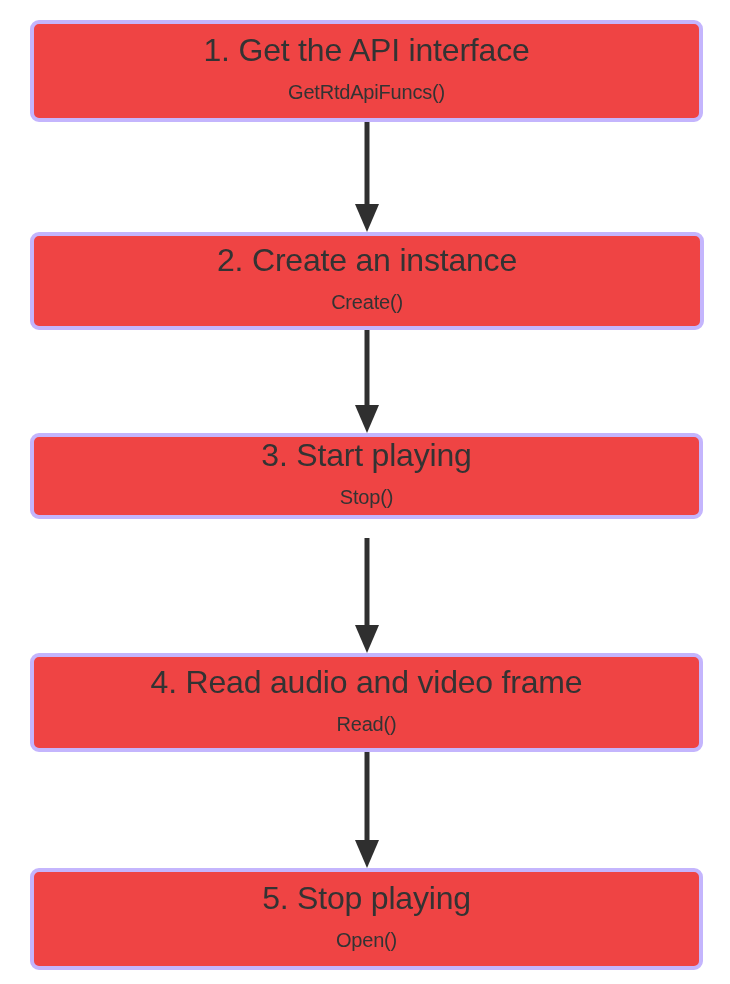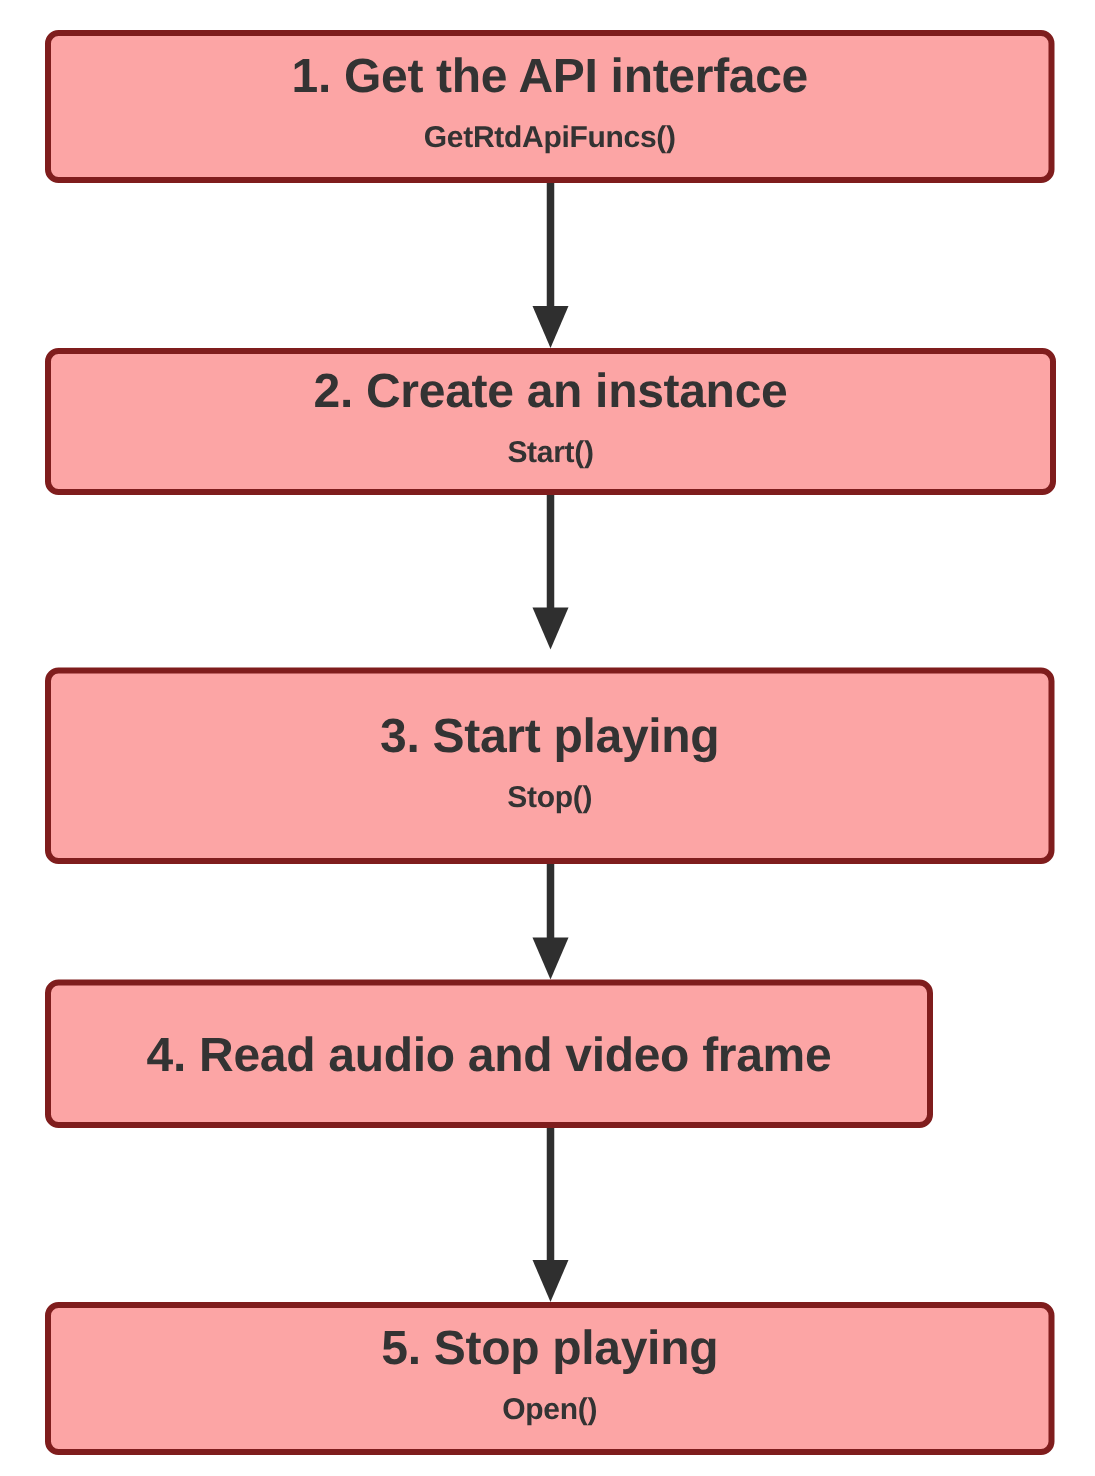--- a/index.html
+++ b/index.html
@@ -22,35 +22,34 @@
     position: absolute;
     top: 0;
     left: 0;
     width: 730px;
     height: 984px;
     display: block;
   }
   .flow-node {
     position: absolute;
     box-sizing: border-box;
-    border: 4px solid #7f1d1d;
+    border: 4px solid #c4b5fd;
     border-radius: 9px;
-    background: #fca5a5;
+    background: #ef4444;
     display: flex;
     flex-direction: column;
     align-items: center;
     justify-content: center;
     text-align: center;
     color: #333333;
     font-family: "Liberation Sans", sans-serif;
     font-size: 32px;
     line-height: 42px;
     letter-spacing: -0.2px;
     z-index: 2;
-    font-weight: bold;
   }
   .flow-node .node-line {
     display: block;
     white-space: nowrap;
   }
   .flow-node .node-line-primary {
     font-size: 32px;
   }
   .flow-node .node-line-secondary {
     font-size: 20px;
@@ -80,30 +79,31 @@
     </g>
   </svg>
 
   <div class="flow-node" id="node-step-1" style="left:30px; top:20px; width:673px; height:102px;">
     <span class="node-line node-line-primary">1. Get the API interface</span>
     <span class="node-line node-line-secondary">GetRtdApiFuncs()</span>
   </div>
 
   <div class="flow-node" id="node-step-2" style="left:30px; top:232px; width:674px; height:98px;">
     <span class="node-line node-line-primary">2. Create an instance</span>
-    <span class="node-line node-line-secondary">Start()</span>
+    <span class="node-line node-line-secondary">Create()</span>
   </div>
 
-  <div class="flow-node" id="node-step-3" style="left:30px; top:433px; width:673px; height:131px;margin-top:12px;">
+  <div class="flow-node" id="node-step-3" style="left:30px; top:433px; width:673px; height:86px;">
     <span class="node-line node-line-primary">3. Start playing</span>
     <span class="node-line node-line-secondary">Stop()</span>
   </div>
 
-  <div class="flow-node" id="node-step-4" style="left:30px; top:653px; width:592px; height:99px;">
+  <div class="flow-node" id="node-step-4" style="left:30px; top:653px; width:673px; height:99px;">
     <span class="node-line node-line-primary">4. Read audio and video frame</span>
+    <span class="node-line node-line-secondary">Read()</span>
   </div>
 
   <div class="flow-node" id="node-step-5" style="left:30px; top:868px; width:673px; height:102px;">
     <span class="node-line node-line-primary">5. Stop playing</span>
     <span class="node-line node-line-secondary">Open()</span>
   </div>
 
 </div>
 
 </body></html>

